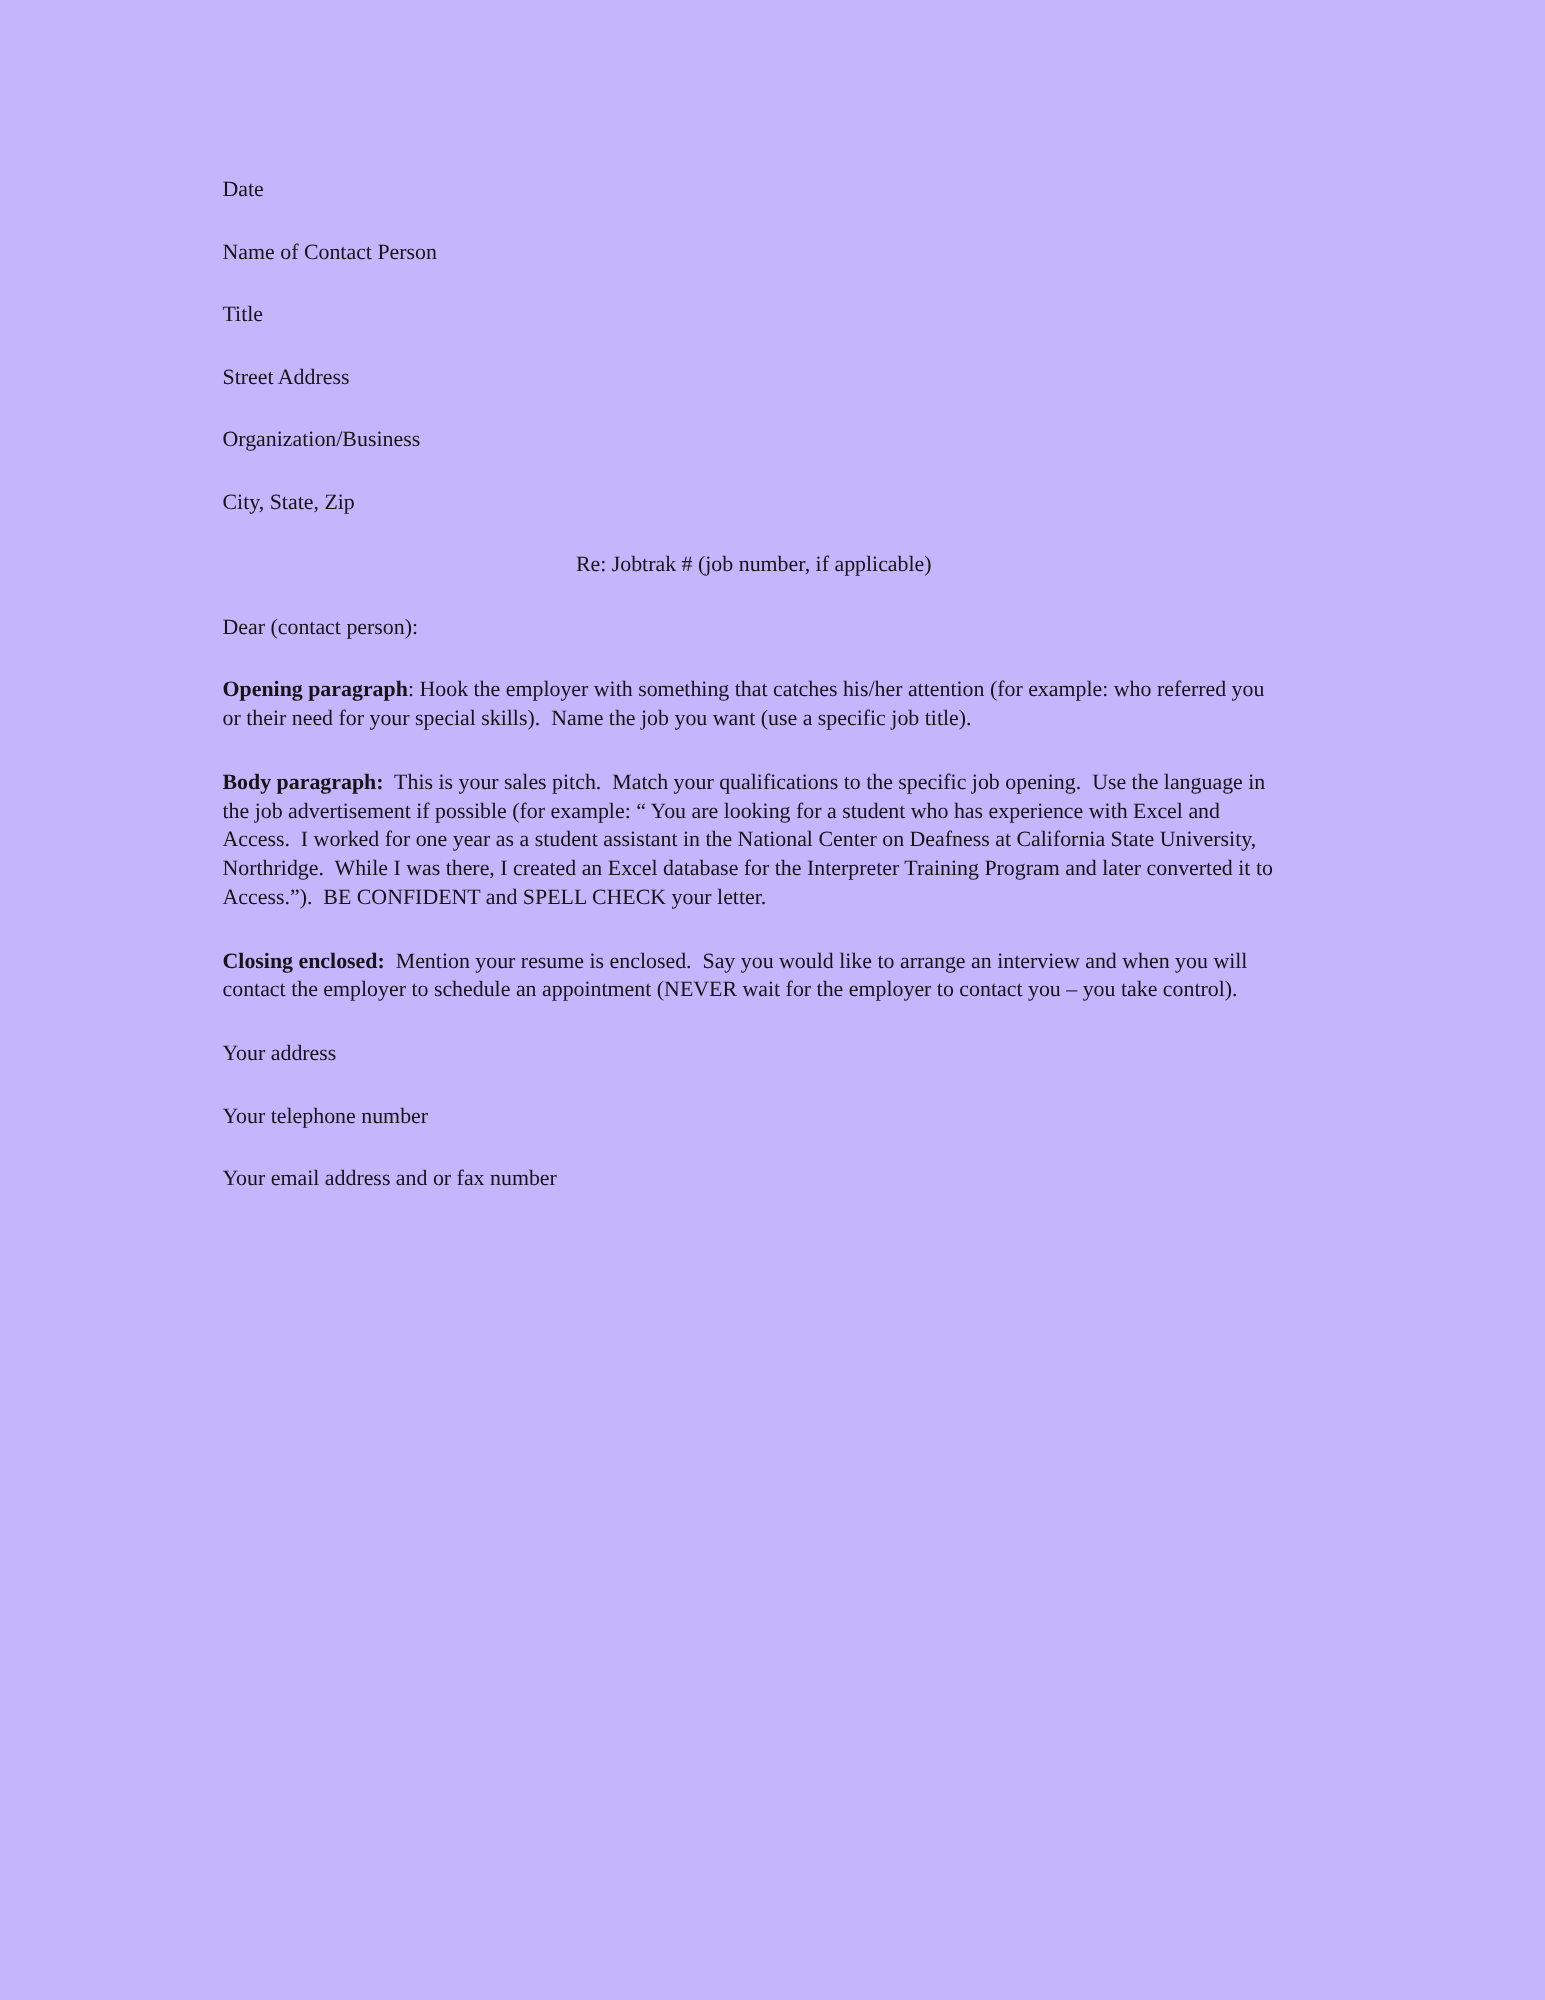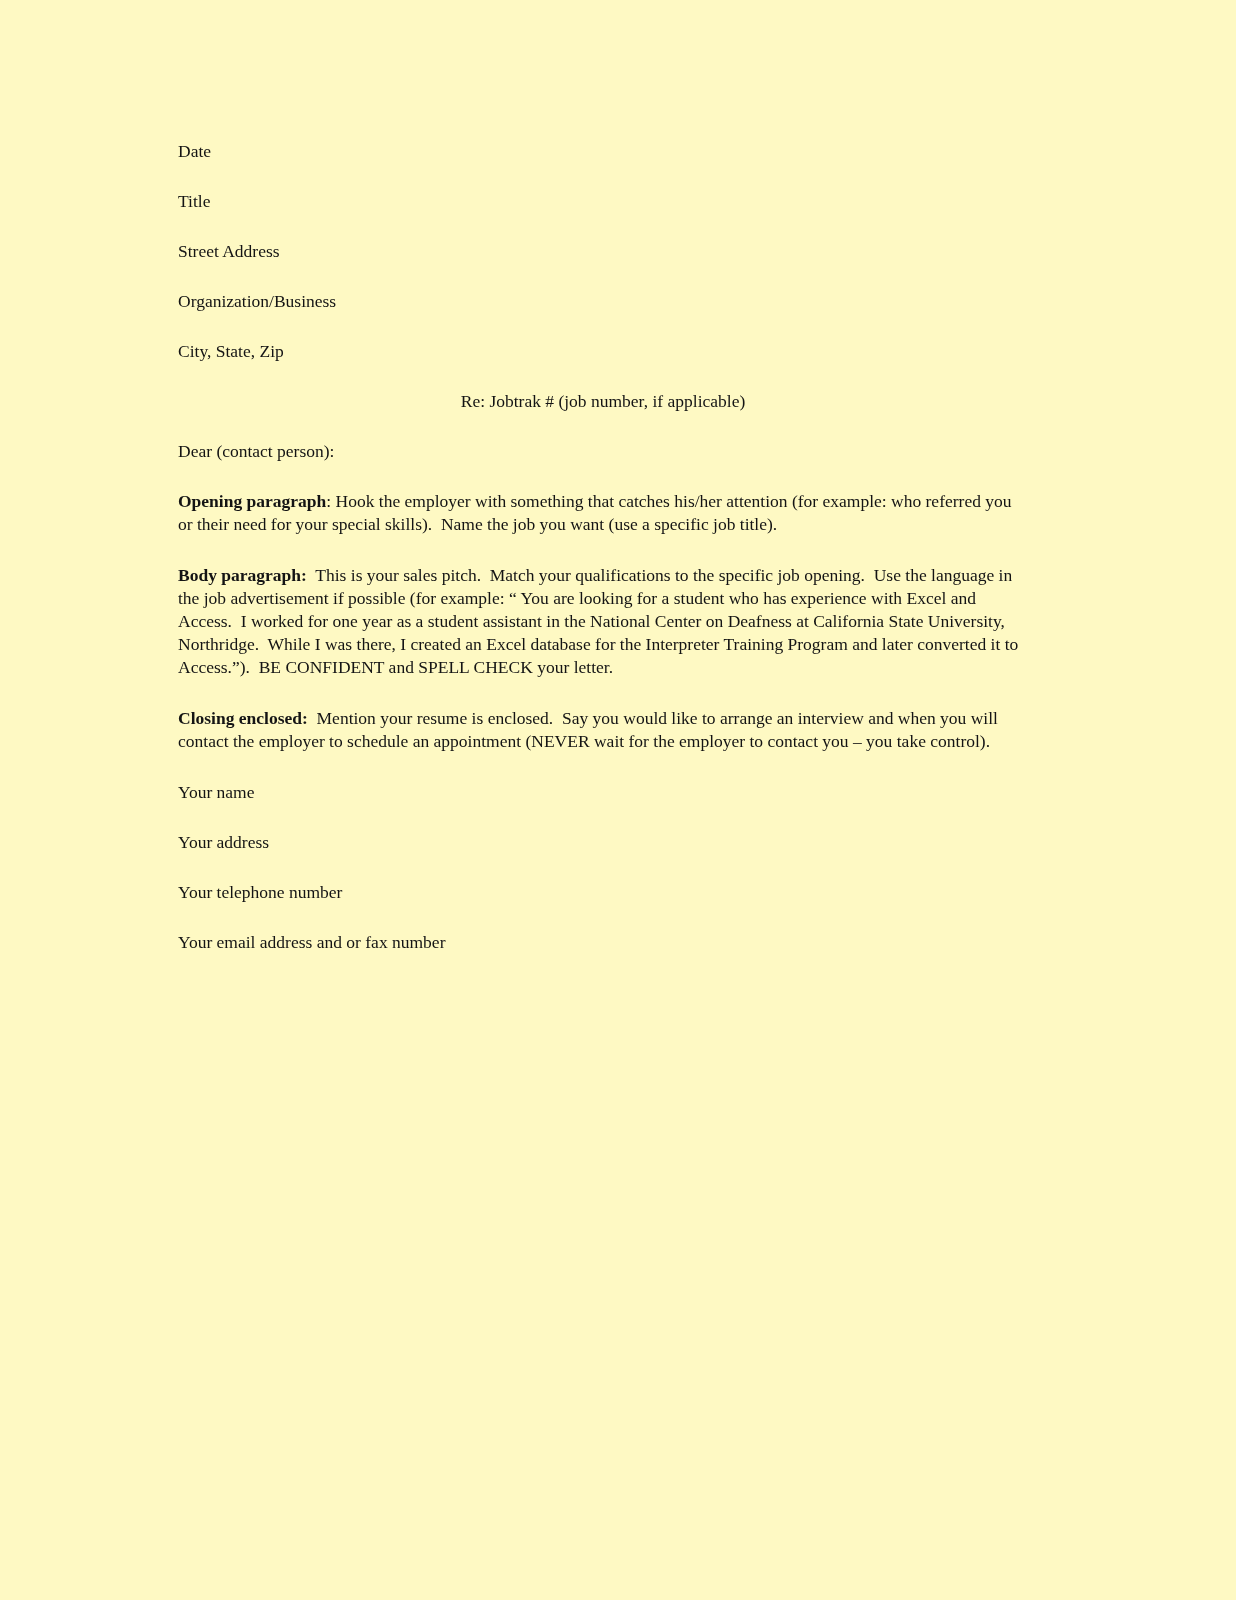--- a/index.html
+++ b/index.html
@@ -4,21 +4,21 @@
 <style>
   html, body {
     margin: 0;
     padding: 0;
     background: #ffffff;
   }
   .page {
     position: relative;
     width: 1236px;
     height: 1600px;
-    background: #fef9c3;
+    background: #c4b5fd;
     box-sizing: border-box;
     padding: 140px 208px 0 178px;
     font-family: "Liberation Serif", "DejaVu Serif", serif;
     font-size: 17.5px;
     line-height: 23px;
     color: #141414;
     overflow: hidden;
   }
   .line {
     margin: 0 0 27px 0;
@@ -38,34 +38,34 @@
     font-weight: bold;
     font-family: Liberation Serif, serif;
   }
 </style>
 </head>
 <body>
 
 <div class="page">
 
   <p class="line">Date</p>
+  <p class="line">Name of Contact Person</p>
   <p class="line">Title</p>
   <p class="line">Street Address</p>
   <p class="line">Organization/Business</p>
   <p class="line">City, State, Zip</p>
 
   <p class="re-line">Re: Jobtrak # (job number, if applicable)</p>
 
   <p class="line">Dear (contact person):</p>
 
   <p class="para"><span class="lead">Opening paragraph</span><span>: </span><span>Hook the employer with something that catches his/her attention (for example: who referred you or their need for your special skills).  Name the job you want (use a specific job title).</span></p>
 
   <p class="para"><span class="lead">Body paragraph:</span><span>  </span><span>This is your sales pitch.  Match your qualifications to the specific job opening.  Use the language in the job advertisement if possible (for example: “ You are looking for a student who has experience with Excel and Access.  I worked for one year as a student assistant in the National Center on Deafness at California State University, Northridge.  While I was there, I created an Excel database for the Interpreter Training Program and later converted it to Access.”).  BE CONFIDENT and SPELL CHECK your letter.</span></p>
 
   <p class="para"><span class="lead">Closing enclosed:</span><span>  </span><span>Mention your resume is enclosed.  Say you would like to arrange an interview and when you will contact the employer to schedule an appointment (NEVER wait for the employer to contact you – you take control).</span></p>
 
 
-  <p class="line">Your name</p>
   <p class="line">Your address</p>
   <p class="line">Your telephone number</p>
   <p class="line">Your email address and or fax number</p>
 
 </div>
 
 </body></html>

